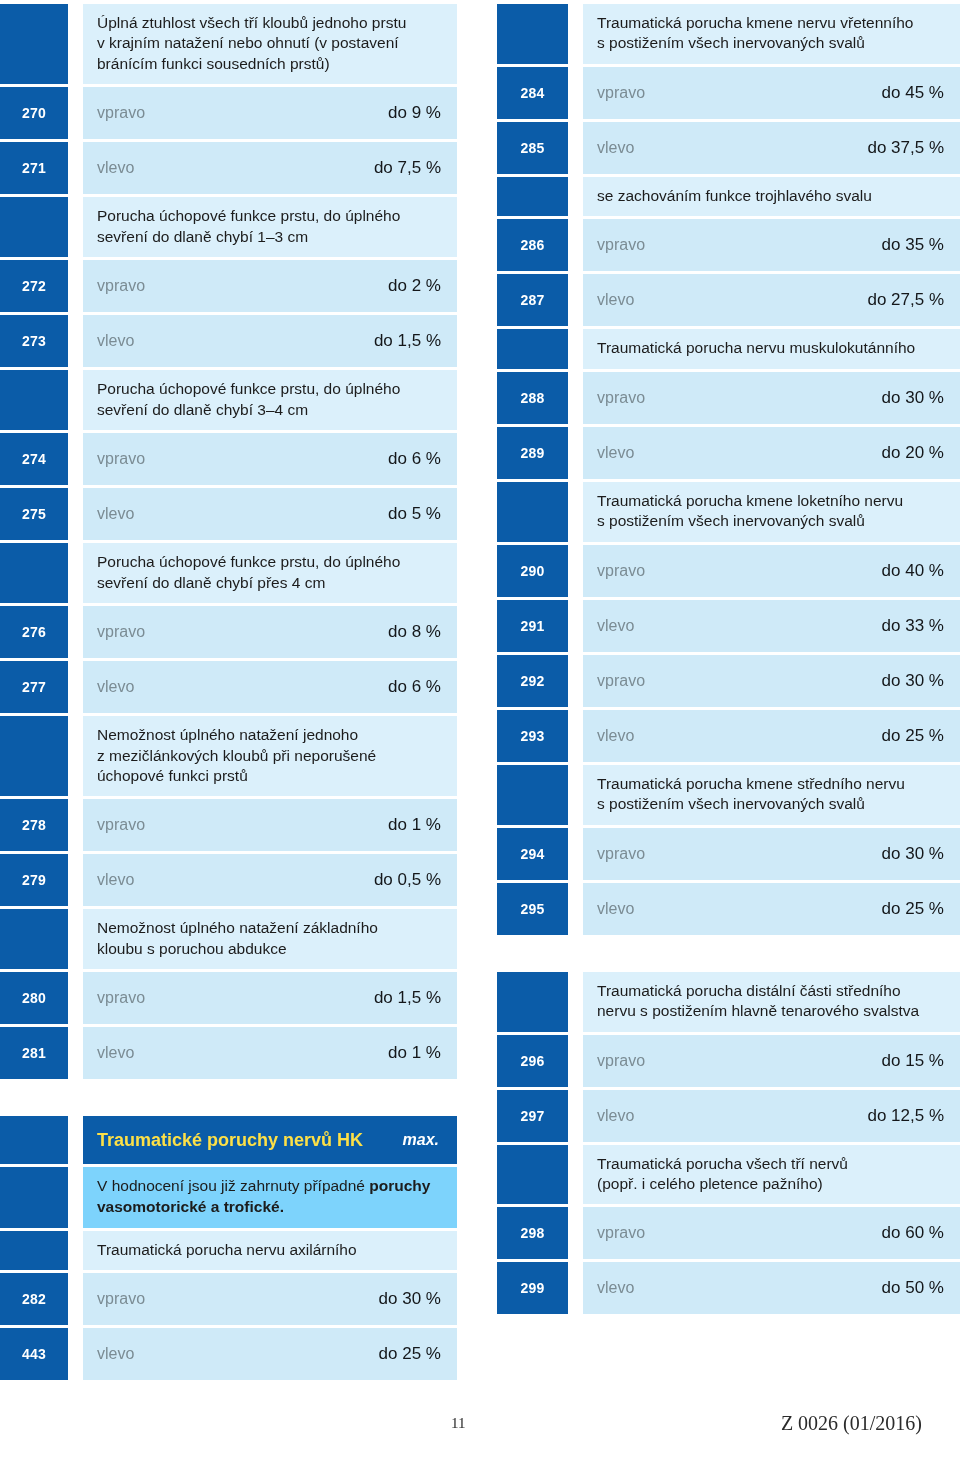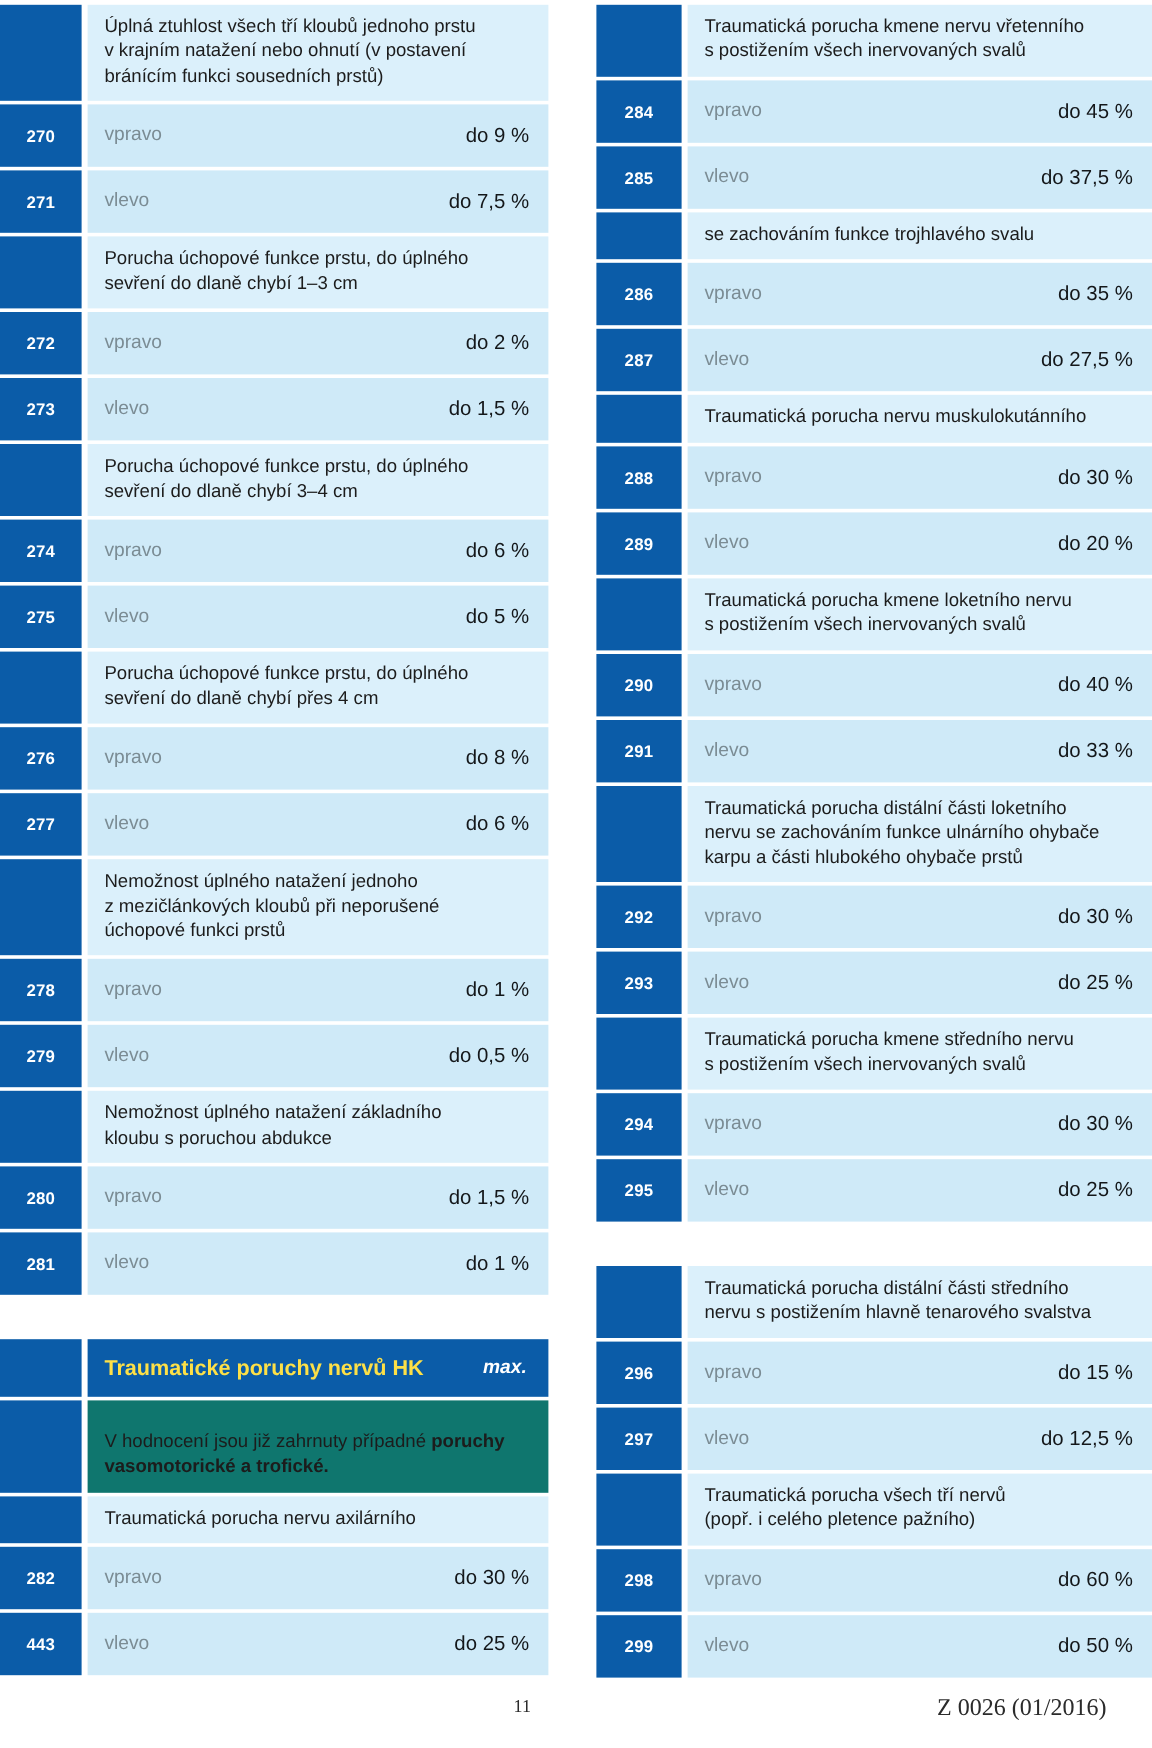--- a/index.html
+++ b/index.html
@@ -63,21 +63,21 @@
     letter-spacing: 0.2px;
     display: flex;
     align-items: center;
     justify-content: center;
     box-sizing: border-box;
   }
   .col-right .num { width: 71px; min-width: 71px; }
 
   .cell {
     flex: 1;
-    margin-left: 5px;
+    margin-left: 15px;
     background: #cfeaf8;
     box-sizing: border-box;
     padding: 0 16px 0 14px;
     display: flex;
     flex-direction: row;
     align-items: center;
     justify-content: space-between;
   }
 
   
@@ -122,23 +122,23 @@
   .row.header .hdr-max {
     color: #ffffff;
     font-weight: bold;
     font-size: 16px;
     padding-right: 2px;
     font-style: italic;
   }
 
   
   .row.note .cell {
-    background: #0f766e;
+    background: #7dd3fc;
     display: block;
-    padding-top: 25px;
+    padding-top: 9px;
     padding-bottom: 10px;
   }
   .row.note .note-text {
     color: #1c1c1c;
     font-size: 15.5px;
     line-height: 1.33;
   }
   .row.note .note-text b { font-weight: bold; }
 
   
@@ -150,21 +150,21 @@
     height: 24px;
     display: flex;
     flex-direction: row;
     align-items: center;
     justify-content: space-between;
     padding: 0 44px 0 0;
     box-sizing: border-box;
   }
   .footer .pageno {
     position: absolute;
-    left: 428px;
+    left: 451px;
     color: #2b2b2b;
     font-size: 15px;
     font-family: "Liberation Serif", "DejaVu Serif", serif;
   }
   .footer .docid {
     position: absolute;
     right: 38px;
     color: #2b2b2b;
     font-size: 20px;
     font-family: "Liberation Serif", "DejaVu Serif", serif;
@@ -422,28 +422,20 @@
               <span class="amount">do 40 %</span>
             </div>
           </div>
           <div class="row val">
             <div class="num">291</div>
             <div class="cell">
               <span class="side">vlevo</span>
               <span class="amount">do 33 %</span>
             </div>
           </div>
-          <div class="row desc">
-            <div class="num"></div>
-            <div class="cell">
-              <div class="desc-text">Traumatická porucha distální části loketního
-nervu se zachováním funkce ulnárního ohybače
-karpu a části hlubokého ohybače prstů</div>
-            </div>
-          </div>
           <div class="row val">
             <div class="num">292</div>
             <div class="cell">
               <span class="side">vpravo</span>
               <span class="amount">do 30 %</span>
             </div>
           </div>
           <div class="row val">
             <div class="num">293</div>
             <div class="cell">

